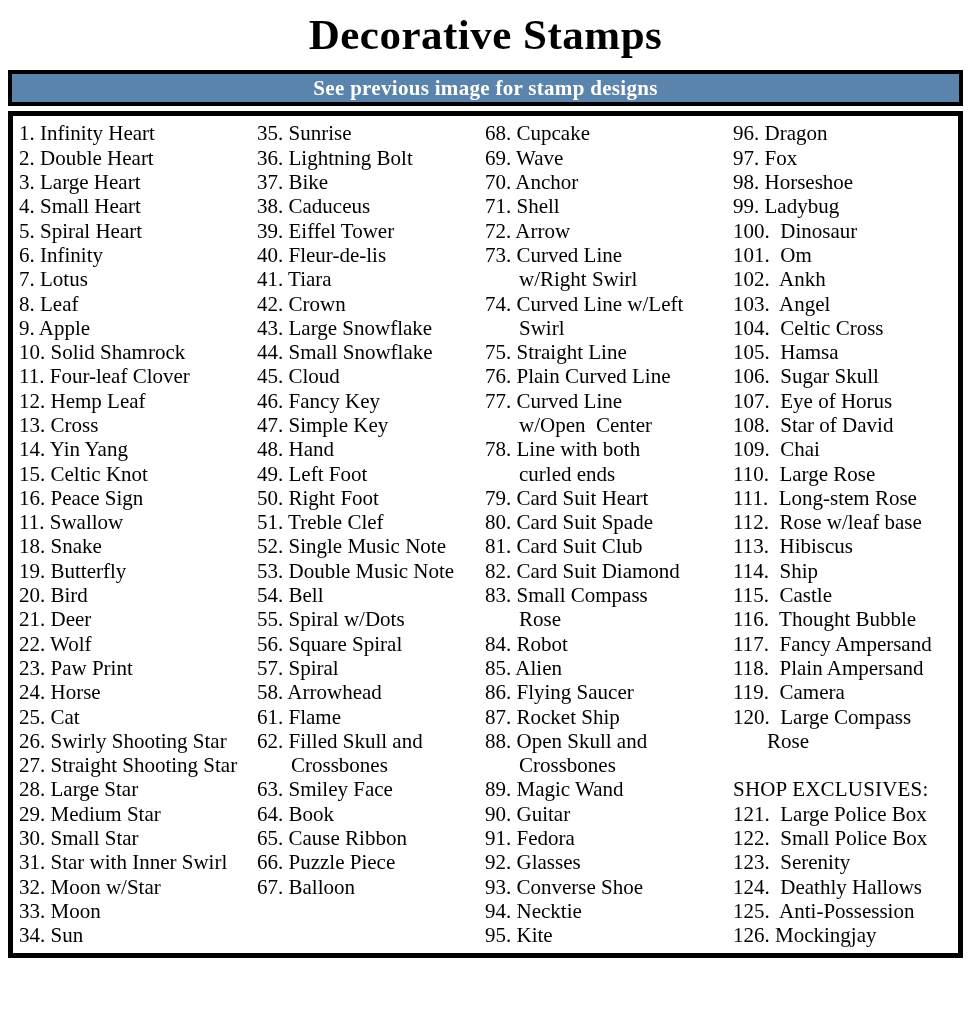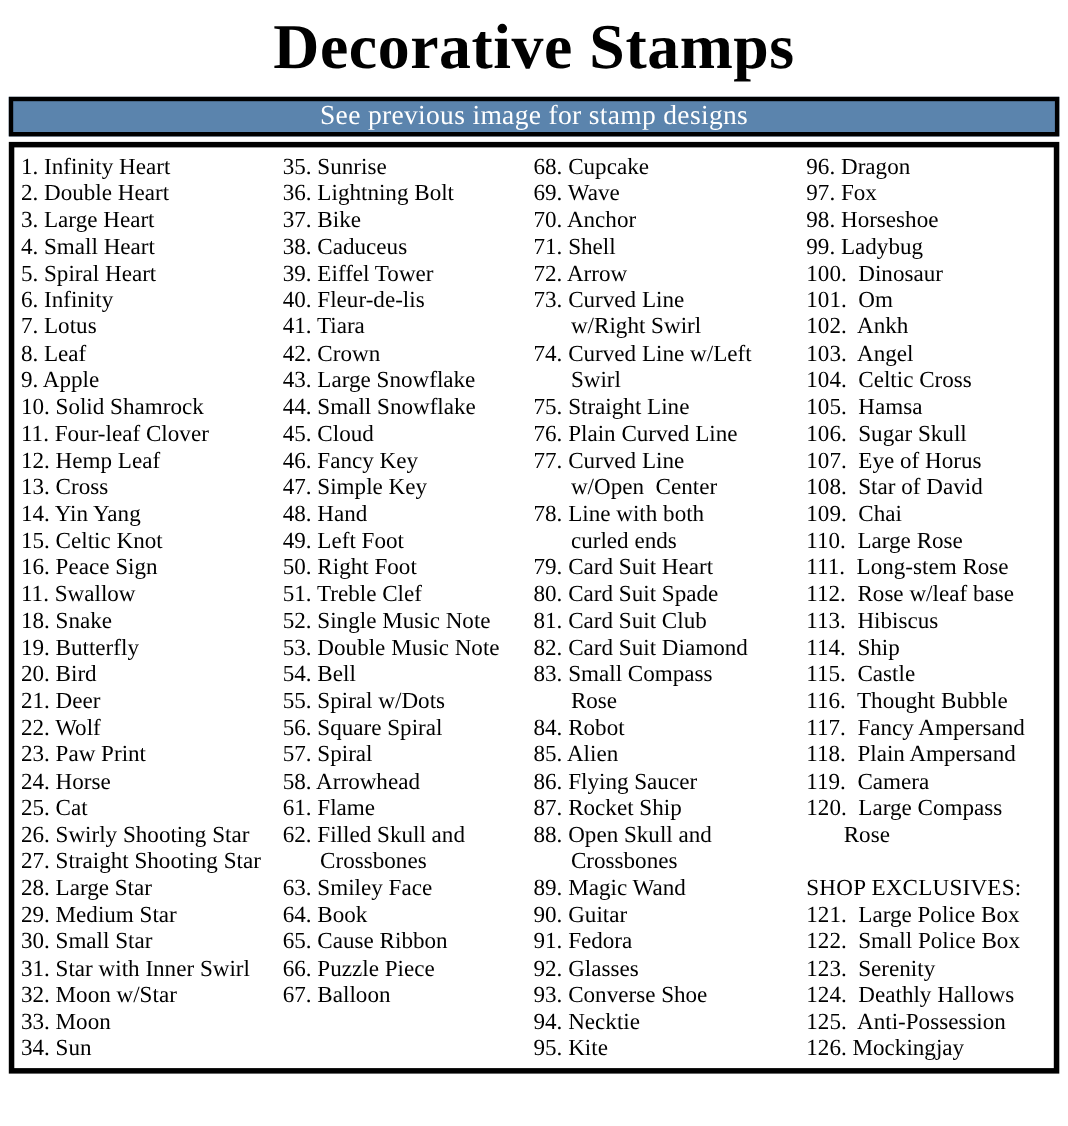--- a/index.html
+++ b/index.html
@@ -10,40 +10,40 @@
     color: #000000;
   }
   .page {
     width: 971px;
     height: 1024px;
     background: #ffffff;
     position: relative;
   }
   .page-title {
     text-align: center;
-    font-size: 58px;
+    font-size: 43px;
     font-weight: bold;
     padding-top: 10px;
     letter-spacing: 0.5px;
     line-height: 1.15;
     color: #000000;
   }
   .banner {
     margin: 11px 8px 5px 8px;
     border: 4px solid #000000;
     background: #5b84ad;
     height: 36px;
     display: flex;
     align-items: center;
     justify-content: center;
   }
   .banner-text {
     color: #ffffff;
-    font-weight: normal;
-    font-size: 25px;
+    font-weight: bold;
+    font-size: 21px;
     letter-spacing: 0.3px;
   }
   .list-box {
     margin: 0 8px;
     border: 5px solid #000000;
     background: #ffffff;
     height: 847px;
     display: flex;
     padding: 5px 0 0 6px;
     overflow: hidden;

